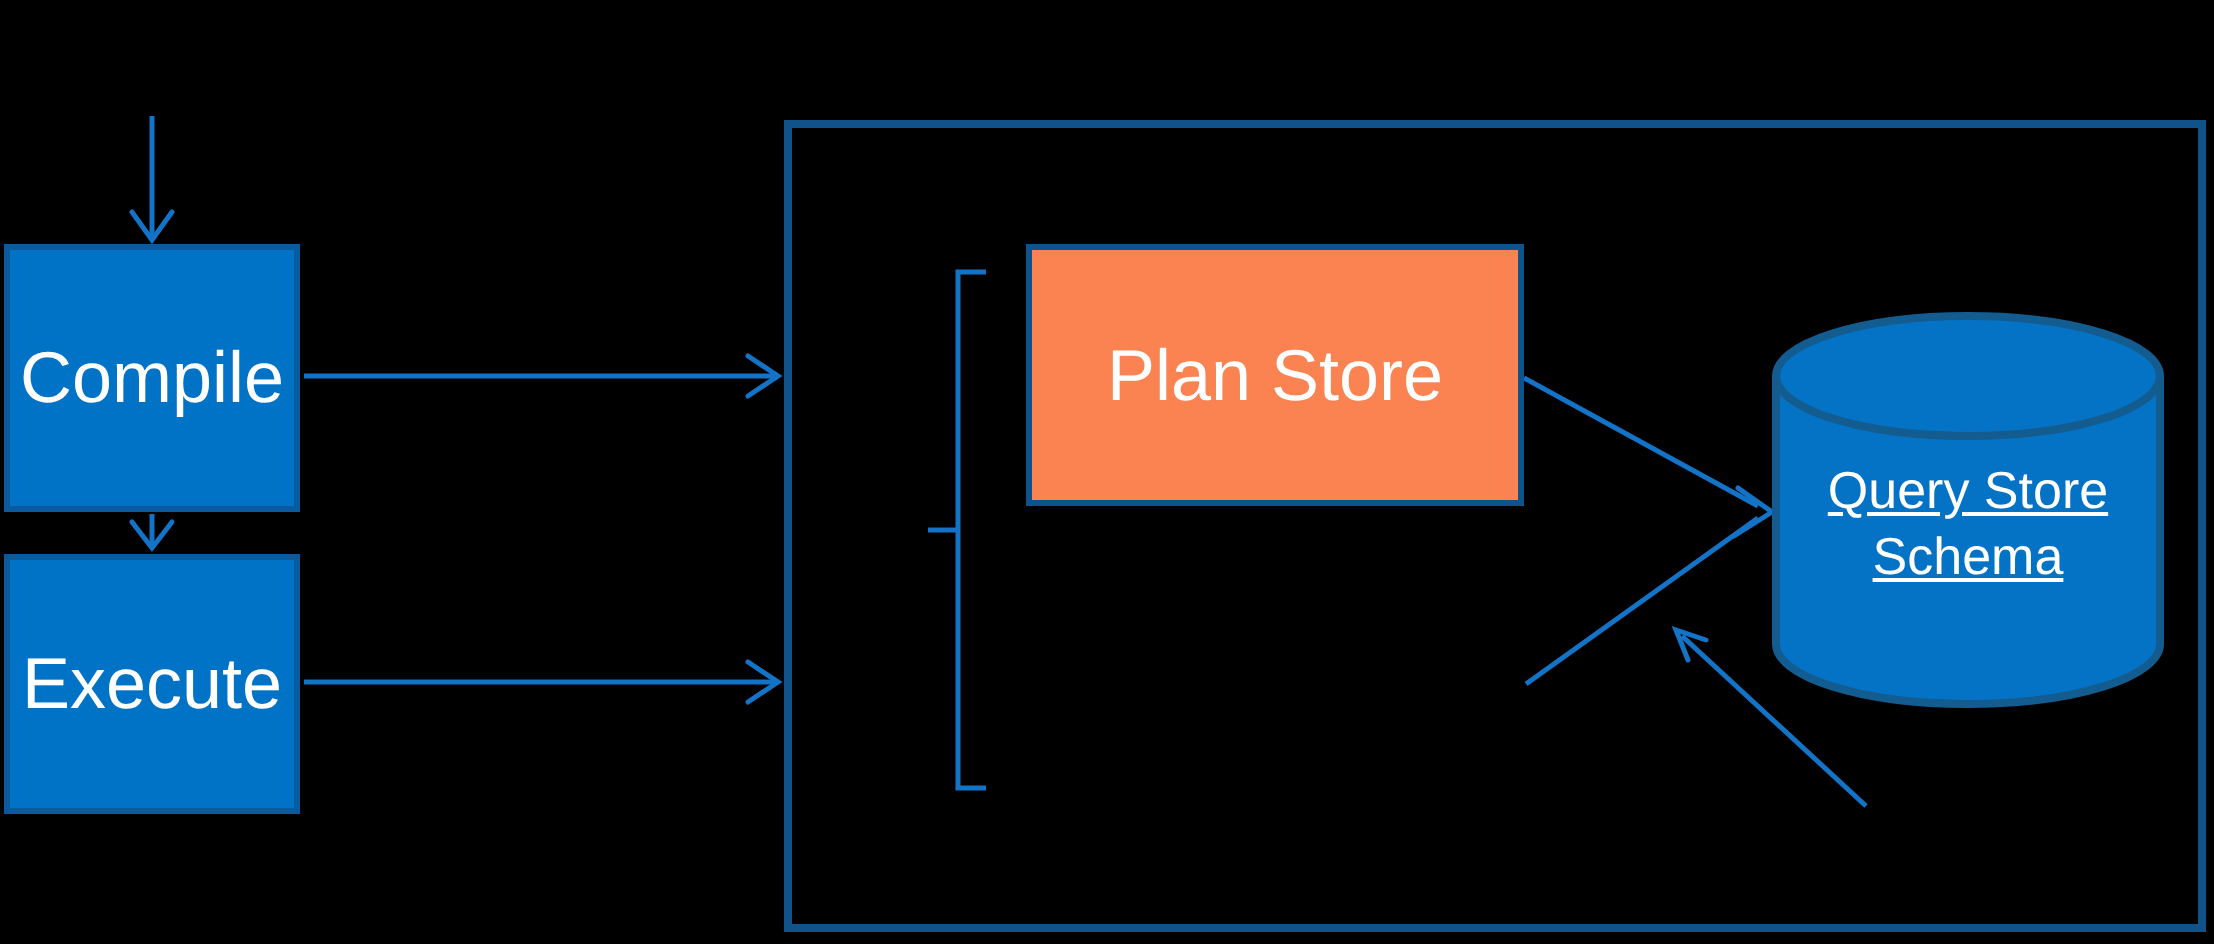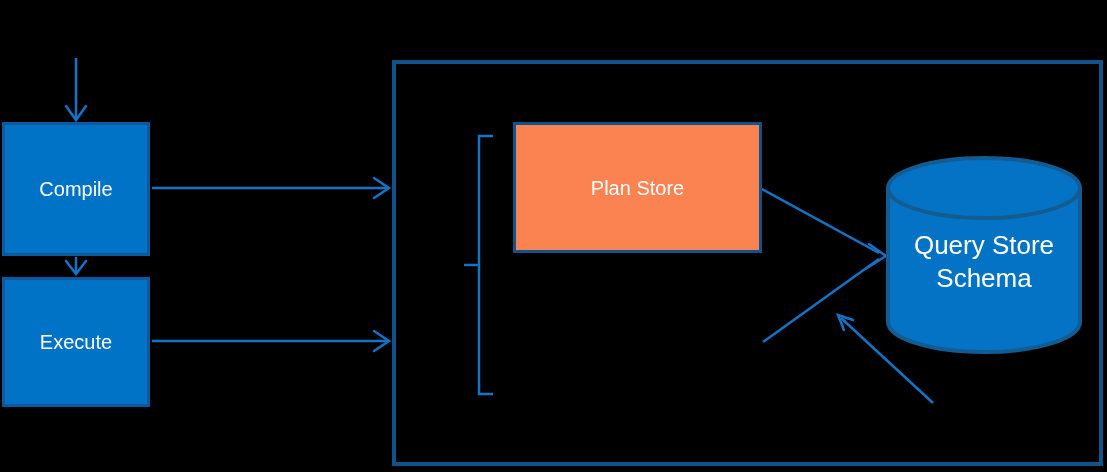--- a/index.html
+++ b/index.html
@@ -9,35 +9,35 @@
     font-family:"Liberation Sans", sans-serif;
     overflow:hidden;
   }
   .overlay { position:absolute; left:0; top:0; width:1107px; height:472px; }
   .ln   { fill:none; stroke:var(--arrow); stroke-width:2.5; }
   .head { fill:none; stroke:var(--arrow); stroke-width:2.5; stroke-linecap:round; }
   .cyl  { fill:var(--cylinder-fill); stroke:var(--cylinder-border); stroke-width:4; }
   .box {
     position:absolute; box-sizing:border-box;
     display:flex; align-items:center; justify-content:center;
-    color:var(--text,#fff); font-size:20px; line-height:1.2;
+    color:var(--text,#fff); font-size:36px; line-height:1.2;
   }
   .blue   { background:var(--node-fill-blue);   border:3px solid var(--node-border-blue); }
   .orange { background:var(--node-fill-orange); border:3px solid var(--node-border-dark); }
   .compile       { left:2px;   top:122px; width:148px; height:134px; }
   .execute       { left:2px;   top:277px; width:148px; height:130px; }
   .plan-store    { left:513px; top:122px; width:249px; height:131px; }
   .runtime-stats { left:512px; top:277px; width:251px; height:130px; }
   .container-box {
     position:absolute; left:392px; top:60px; width:711px; height:406px;
     box-sizing:border-box; border:4px solid var(--container-border); background:transparent;
   }
   .cyl-label {
     position:absolute; left:898px; top:229px; width:172px;
-    color:var(--text,#fff); font-size:26px; line-height:1.28; text-align:center;
+    color:var(--text,#fff); font-size:26px; line-height:1.28; text-align:center;text-decoration:underline;
   }
 </style>
 </head>
 <body>
 
 <div class="canvas">
 
   <svg class="overlay" viewBox="0 0 1107 472" aria-hidden="true">
 
     <g>

